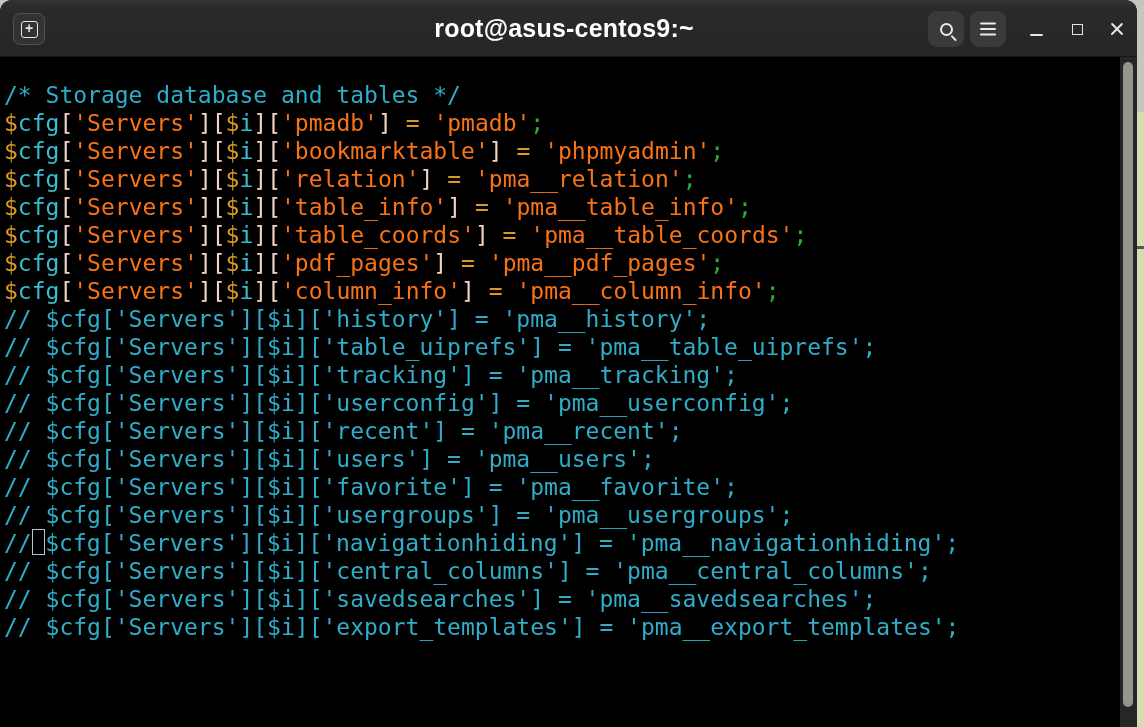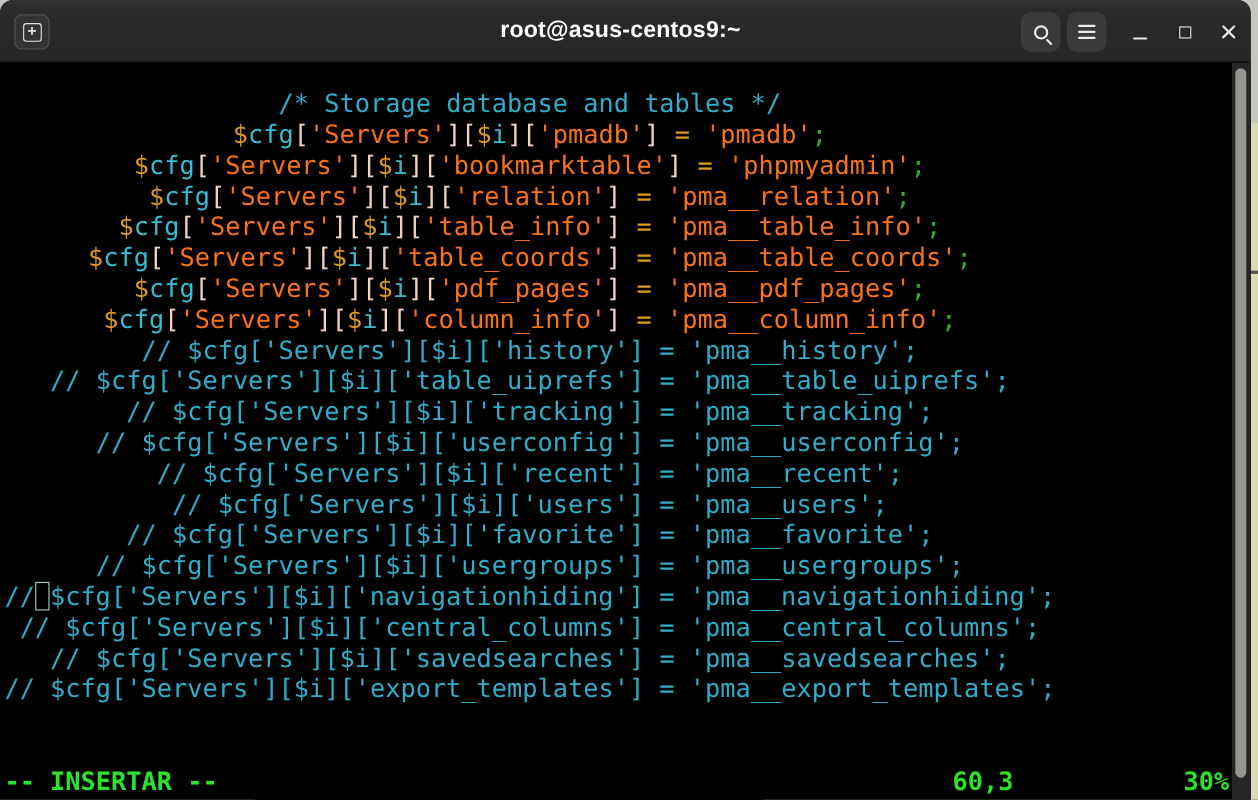--- a/index.html
+++ b/index.html
@@ -12,21 +12,21 @@
 
   
   .window { position:absolute; left:0; top:0; width:1137px; height:727px;
             background:#000; border-radius:12px 12px 0 0; overflow:hidden; }
 
   
   .titlebar { position:absolute; left:0; top:0; width:100%; height:57px;
               background:linear-gradient(#343434, #2a2a2a 15%, #262626);
               border-bottom:1px solid #161616; display:flex; align-items:center; }
   .title { position:absolute; left:0; right:9px; text-align:center;
-           color:#ffffff; font-weight:bold; font-size:21px; letter-spacing:.2px; }
+           color:#ffffff; font-weight:bold; font-size:25px; letter-spacing:.2px; }
 
   .newtab-btn { position:absolute; left:13px; top:13px; width:32px; height:32px;
                 background:#333333; border:1px solid #525252; border-radius:7px;
                 display:flex; align-items:center; justify-content:center; }
   .newtab-glyph { width:17px; height:17px; border:1.6px solid #e6e6e6; border-radius:3px;
                   color:#e6e6e6; font-size:14px; font-weight:bold; line-height:13px;
                   text-align:center; }
 
   .hdr-btn { position:absolute; top:11px; width:36px; height:36px; background:#3a3a3a;
              border:none; border-radius:9px; display:flex; align-items:center; justify-content:center; }
@@ -48,21 +48,21 @@
   .icon-close { position:relative; width:18px; height:18px; }
   .icon-close::before, .icon-close::after { content:""; position:absolute; left:1px; top:8px;
        width:16px; height:2.2px; background:#e6e6e6; border-radius:1px; }
   .icon-close::before { transform:rotate(45deg); }
   .icon-close::after  { transform:rotate(-45deg); }
 
   
   .term { position:absolute; left:0; top:57px; right:0; bottom:0; background:#000; }
   #code { position:absolute; left:4px; top:24px;
           font-family:"DejaVu Sans Mono","Liberation Mono",monospace;
-          font-size:23px; line-height:28px;text-align:center; }
+          font-size:23px; line-height:28px; }
   .line { white-space:pre; height:28px; }
 
   .tk-c { color:#2fadc9; }                      
   .tk-d { color:#dc9a1f; }                      
   .tk-f { color:#35bdd1; font-weight:normal; }    
   .tk-b { color:#f2d3c3; }                      
   .tk-s { color:#f97316; }                      
   .tk-g { color:#2eae34; }                      
   .tk-n { color:#d3d7cf; }                      
   .tk-cur { display:inline-block; width:13.5px; height:26px; vertical-align:top;
@@ -131,24 +131,19 @@
         <div class="line"><span class="tk-c">// $cfg['Servers'][$i]['recent'] = 'pma__recent';</span></div>
         <div class="line"><span class="tk-c">// $cfg['Servers'][$i]['users'] = 'pma__users';</span></div>
         <div class="line"><span class="tk-c">// $cfg['Servers'][$i]['favorite'] = 'pma__favorite';</span></div>
         <div class="line"><span class="tk-c">// $cfg['Servers'][$i]['usergroups'] = 'pma__usergroups';</span></div>
         <div class="line"><span class="tk-c">//</span><span class="tk-cur"> </span><span class="tk-c">$cfg['Servers'][$i]['navigationhiding'] = 'pma__navigationhiding';</span></div>
         <div class="line"><span class="tk-c">// $cfg['Servers'][$i]['central_columns'] = 'pma__central_columns';</span></div>
         <div class="line"><span class="tk-c">// $cfg['Servers'][$i]['savedsearches'] = 'pma__savedsearches';</span></div>
         <div class="line"><span class="tk-c">// $cfg['Servers'][$i]['export_templates'] = 'pma__export_templates';</span></div>
       </div>
 
-    <div class="statusline">
-      <span class="mode">-- INSERTAR --</span>
-      <span class="ruler">60,3</span>
-      <span class="scroll">30%</span>
-    </div>
 
     <div class="scroll-track">
       <div class="scroll-thumb"></div>
     </div>
   </div>
 
 </div>
 
 </body></html>

